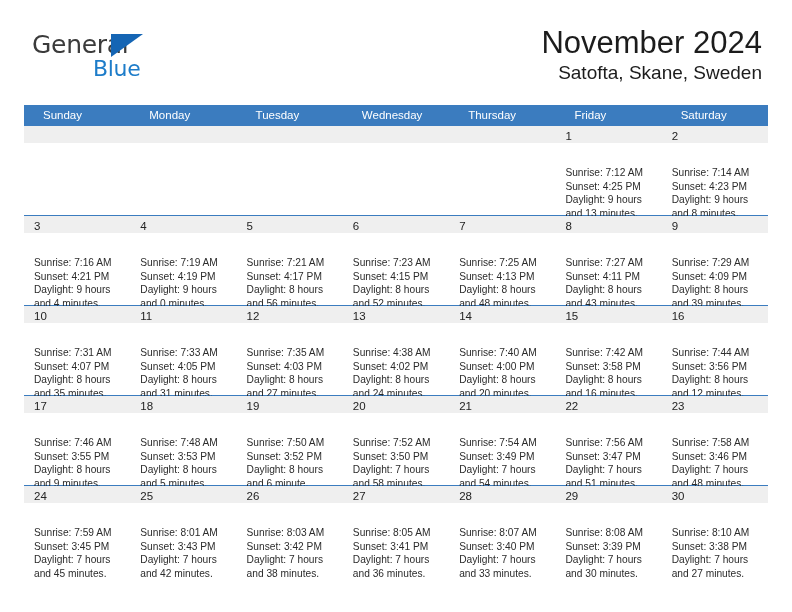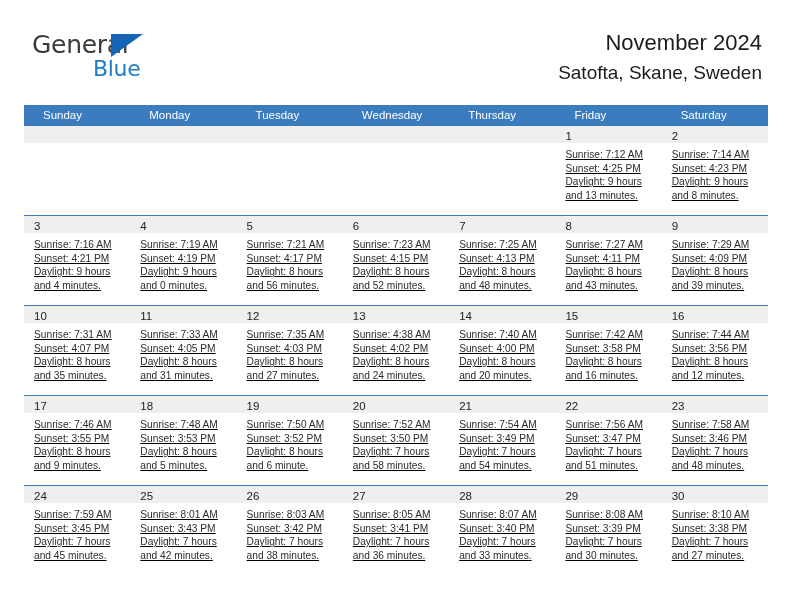--- a/index.html
+++ b/index.html
@@ -67,21 +67,21 @@
     font-family: "DejaVu Sans", sans-serif;
     line-height: 1;
   }
   .title-block {
     position: absolute;
     right: 6px;
     top: 0;
     text-align: right;
   }
   .cal-title {
-    font-size: 22px;
+    font-size: 31px;
     color: #1c1c1c;
     font-weight: 400;
     line-height: 34px;
     white-space: nowrap;
   }
   .cal-subtitle {
     font-size: 19px;
     color: #1c1c1c;
     line-height: 20px;
     margin-top: 3px;
@@ -132,23 +132,22 @@
     padding: 0 0 0 10px;
     box-sizing: border-box;
   }
   .day-num {
     font-size: 11.5px;
     color: #232323;
     line-height: 17px;
     display: inline-block;
   }
   .day-info {
-    padding: 5px 6px 0 10px;
+    padding: 23px 6px 0 10px;
     box-sizing: border-box;
-    text-decoration: underline;
   }
   .day-info div {
     font-size: 10.2px;
     line-height: 13.7px;
     color: #2b2b2b;
     white-space: nowrap;
   }
   .day-cell.empty .day-num-band {
     background: #efefef;
   }

